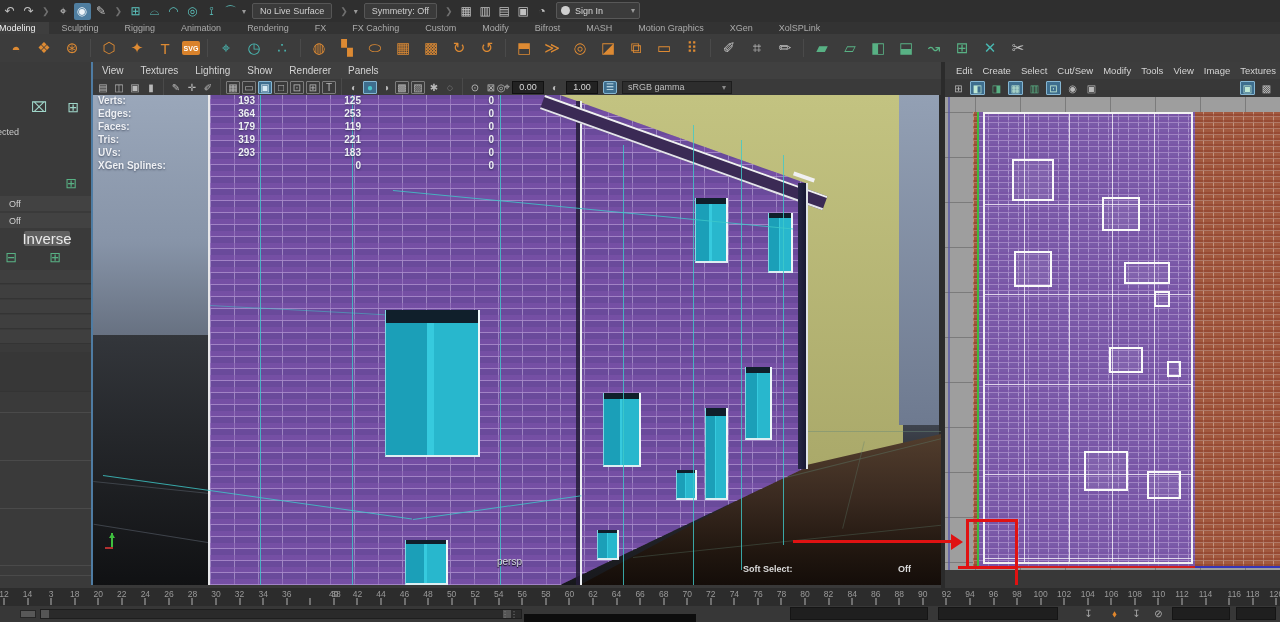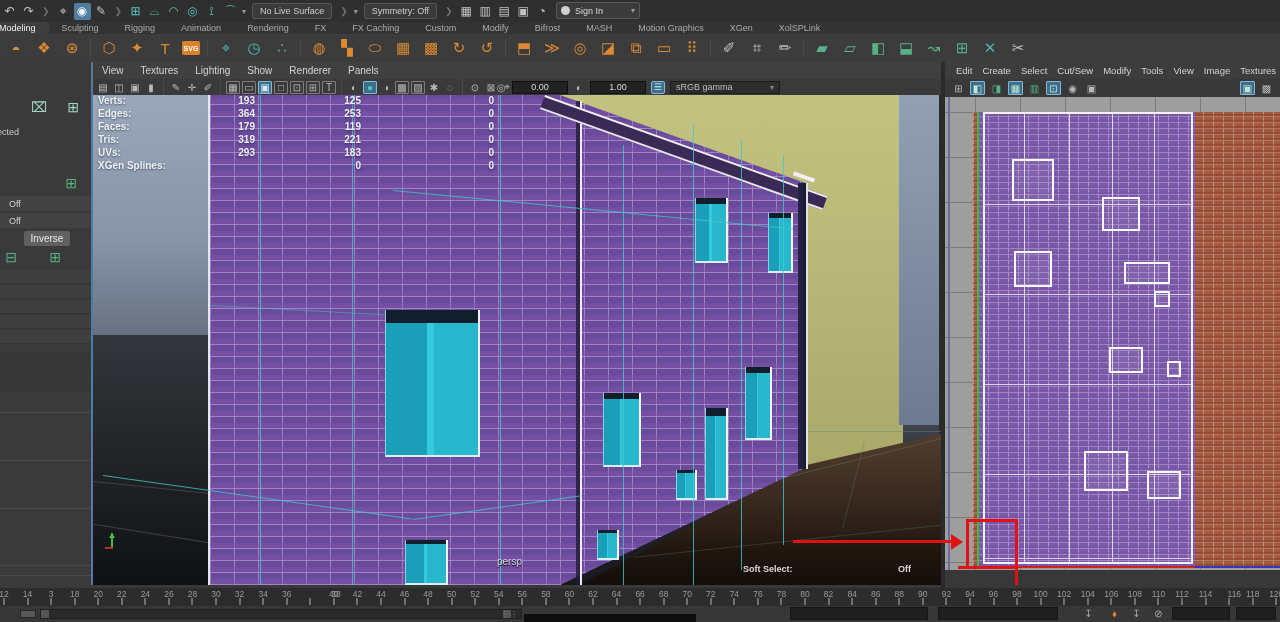--- a/index.html
+++ b/index.html
@@ -33,37 +33,37 @@
   .sh-icon.teal{color:#49b8b2;} .sh-icon.green{color:#58b184;} .sh-icon.gray{color:#bdbdbd;}
   .sh-icon.badge{font-size:7px;font-weight:bold;background:#d9822b;color:#fff;width:18px;height:14px;border-radius:2px;}
   .vsep{width:1px;height:18px;background:#2a2a2a;border-right:1px solid #4a4a4a;margin:0 4px;flex:0 0 auto;}
 
   
   #sidebar{position:absolute;left:0;top:62px;width:93px;height:526px;background:#3a3a3a;overflow:hidden;}
   .sb-icon{position:absolute;width:18px;height:18px;color:#9fd6c9;font-size:14px;display:flex;align-items:center;justify-content:center;}
   .sb-label{position:absolute;color:#c9c9c9;font-size:9px;}
   .sb-row{position:absolute;left:0;width:93px;height:15px;background:#424242;color:#cfcfcf;font-size:9px;
           display:flex;align-items:center;padding-left:9px;}
-  .sb-btn{position:absolute;background:#606060;border-radius:2px;color:#e9e9e9;font-size:10px;
+  .sb-btn{position:absolute;background:#606060;border-radius:2px;color:#e9e9e9;font-size:15px;
           display:flex;align-items:center;justify-content:center;}
   .sb-bar{position:absolute;left:0;width:93px;background:#3f3f3f;border-bottom:1px solid #343434;}
   .sb-line{position:absolute;left:0;width:93px;height:1px;background:#4a4a4a;}
 
   
   #vp-menubar{position:absolute;left:93px;top:62px;width:848px;height:17px;background:#404040;display:flex;align-items:center;padding-left:9px;}
   .vp-menu{color:#d4d4d4;font-size:10px;margin-right:17px;flex:0 0 auto;}
   #vp-toolbar{position:absolute;left:93px;top:79px;width:848px;height:16px;background:#3a3a3a;}
   #vp-tb-icons{position:absolute;left:2px;top:0;height:16px;display:flex;align-items:center;}
   .vt-icon{width:14px;height:13px;margin:0 1px;display:flex;align-items:center;justify-content:center;
            font-size:10px;color:#b9b9b9;border-radius:1px;flex:0 0 auto;}
   .vt-icon.boxed{border:1px solid #7d7d7d;}
   .vt-icon.active{background:#3e6e8e;color:#d8ecf4;border:1px solid #86b6d2;}
   .vt-icon.teal{color:#49c4c9;}
   #vp-fields{position:absolute;left:400px;top:1px;height:14px;display:flex;align-items:center;}
-  .vp-field{width:56px;height:13px;background:#222;border:1px solid #111;color:#d8d8d8;font-size:9px;
+  .vp-field{width:32px;height:13px;background:#222;border:1px solid #111;color:#d8d8d8;font-size:9px;
             display:flex;align-items:center;justify-content:center;margin:0 3px;}
   .gamma-ic{width:14px;height:13px;background:#3e6e8e;border:1px solid #86b6d2;border-radius:2px;color:#cfe9f2;
             font-size:9px;display:flex;align-items:center;justify-content:center;margin:0 2px;}
   #vt-dropdown{width:110px;height:13px;background:#2d2d2d;border:1px solid #1d1d1d;color:#bdbdbd;font-size:9px;
             display:flex;align-items:center;padding:0 5px;margin-left:3px;}
   #vt-dropdown .caret{margin-left:auto;color:#8a8a8a;font-size:8px;}
   #vp-active-border{position:absolute;left:91px;top:62px;width:2px;height:523px;background:#4f7ca3;}
 
   #scene{position:absolute;left:93px;top:95px;width:848px;height:490px;overflow:hidden;
          background:linear-gradient(#9aa7ba 0%,#8794a8 30%,#5d6675 55%,#2c2f36 75%,#17181c 100%);}

